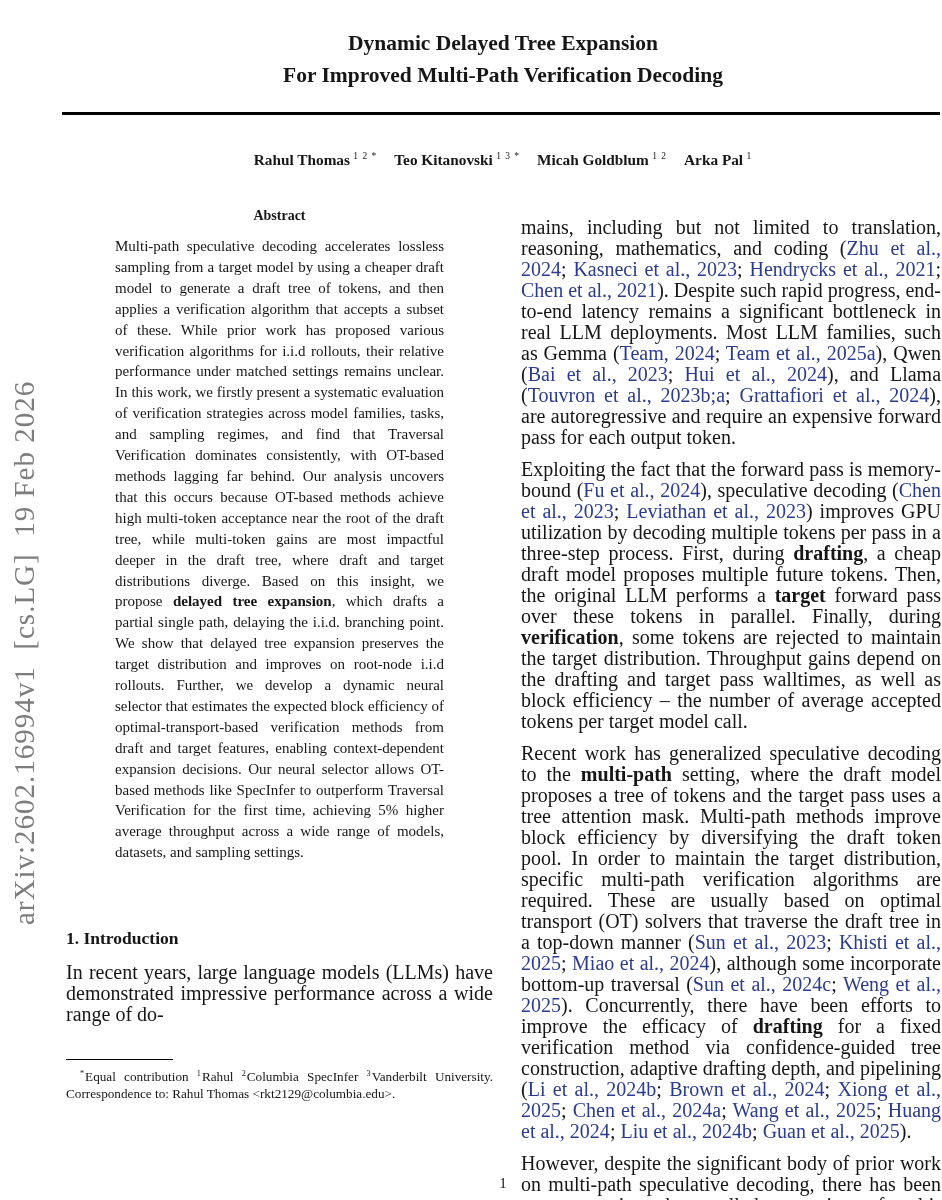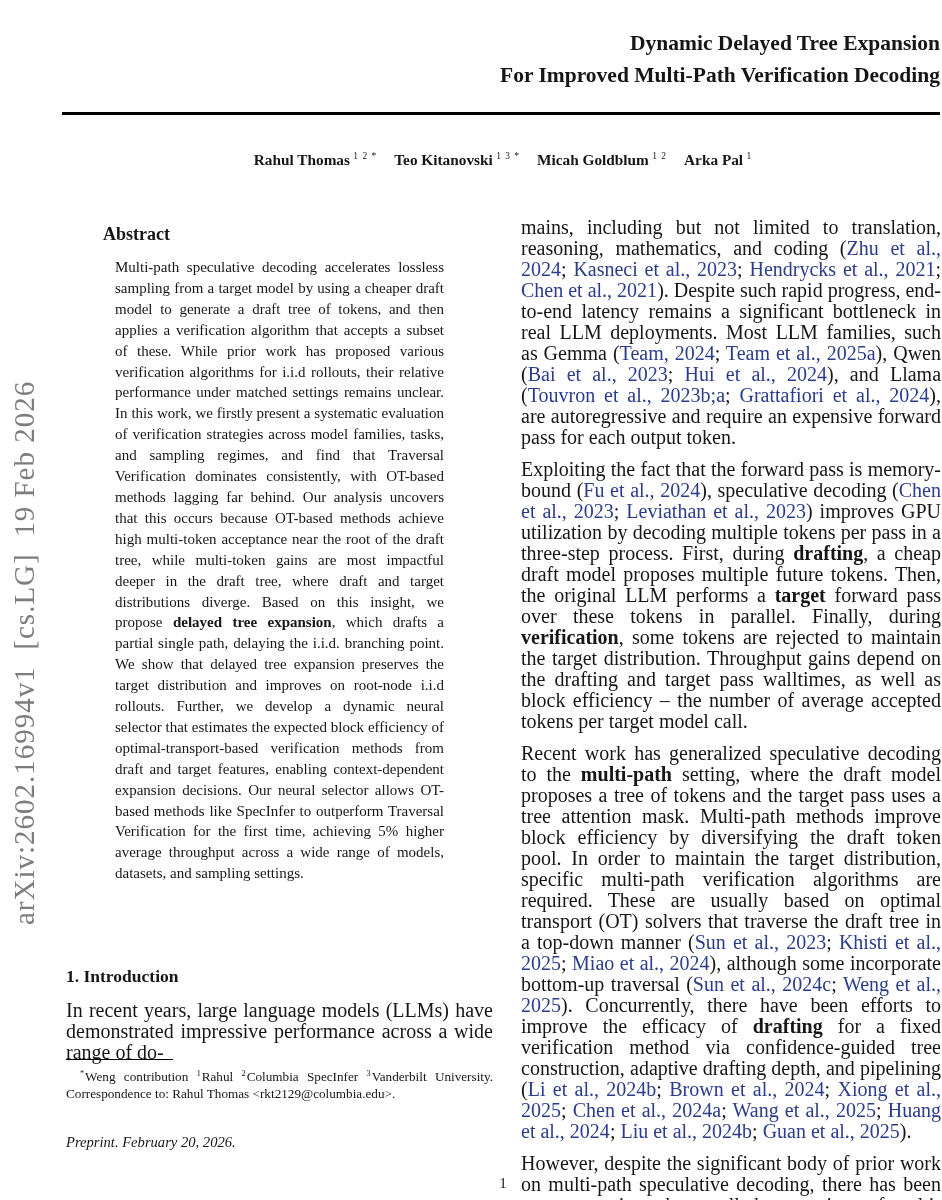--- a/index.html
+++ b/index.html
@@ -28,21 +28,20 @@
     top: 27px;
     left: 66px;
     width: 874px;
     text-align: center;
   }
   .title-line {
     font-size: 21.5px;
     font-weight: bold;
     line-height: 32px;
     margin: 0;
-    text-align: right;
   }
   .title-rule {
     position: absolute;
     top: 112px;
     left: 62px;
     width: 878px;
     height: 2.6px;
     background: var(--rule-color, #000000);
   }
   .authors {
@@ -55,35 +54,35 @@
     white-space: pre;
   }
   .col-left {
     position: absolute;
     left: 66px;
     top: 208px;
     width: 427px;
   }
   .abstract-wrap { margin: 0 37px 0 37px; }
   .abstract-heading {
-    font-size: 18px;
+    font-size: 14px;
     font-weight: bold;
-    text-align: left;
-    margin: 16px 0 11px 0;
+    text-align: center;
+    margin: 0 0 11px 0;
   }
   .abstract-body {
     font-size: 15px;
     line-height: 20.9px;
     text-align: justify;
     margin: 12px;
   }
   .intro-block {
     position: absolute;
     left: 66px;
-    top: 966px;
+    top: 928px;
     width: 427px;
   }
   .section-heading {
     font-size: 17.5px;
     font-weight: bold;
     margin: 0 0 13px 0;
   }
   .body-par {
     font-size: 20px;
     line-height: 21px;
@@ -161,24 +160,23 @@
     </div>
   </div>
 
   <div class="intro-block">
     <h3 class="section-heading">1. Introduction</h3>
     <p class="body-par">In recent years, large language models (LLMs) have demonstrated impressive performance across a wide range of do-</p>
   </div>
 
   <div class="footnote-block">
     <div class="footnote-rule"></div>
-    <p class="footnote-text"><span class="seg-sup">*</span><span>Weng contribution </span><span class="seg-sup">1</span><span>Rahul </span><span class="seg-sup">2</span><span>Columbia SpecInfer </span><span class="seg-sup">3</span><span>Vanderbilt University. Correspondence to: Rahul Thomas &lt;rkt2129@columbia.edu&gt;.</span></p>
+    <p class="footnote-text"><span class="seg-sup">*</span><span>Equal contribution </span><span class="seg-sup">1</span><span>Rahul </span><span class="seg-sup">2</span><span>Columbia SpecInfer </span><span class="seg-sup">3</span><span>Vanderbilt University. Correspondence to: Rahul Thomas &lt;rkt2129@columbia.edu&gt;.</span></p>
   </div>
 
-  <p class="preprint">Preprint. February 20, 2026.</p>
 
   <div class="col-right">
     <p class="body-par"><span>mains, including but not limited to translation, reasoning, mathematics, and coding (</span><span class="seg-cite">Zhu et al., 2024</span><span>; </span><span class="seg-cite">Kasneci et al., 2023</span><span>; </span><span class="seg-cite">Hendrycks et al., 2021</span><span>; </span><span class="seg-cite">Chen et al., 2021</span><span>). Despite such rapid progress, end-to-end latency remains a significant bottleneck in real LLM deployments. Most LLM families, such as Gemma (</span><span class="seg-cite">Team, 2024</span><span>; </span><span class="seg-cite">Team et al., 2025a</span><span>), Qwen (</span><span class="seg-cite">Bai et al., 2023</span><span>; </span><span class="seg-cite">Hui et al., 2024</span><span>), and Llama (</span><span class="seg-cite">Touvron et al., 2023b;a</span><span>; </span><span class="seg-cite">Grattafiori et al., 2024</span><span>), are autoregressive and require an expensive forward pass for each output token.</span></p>
     <p class="body-par"><span>Exploiting the fact that the forward pass is memory-bound (</span><span class="seg-cite">Fu et al., 2024</span><span>), speculative decoding (</span><span class="seg-cite">Chen et al., 2023</span><span>; </span><span class="seg-cite">Leviathan et al., 2023</span><span>) improves GPU utilization by decoding multiple tokens per pass in a three-step process. First, during </span><span class="seg-b">drafting</span><span>, a cheap draft model proposes multiple future tokens. Then, the original LLM performs a </span><span class="seg-b">target</span><span> forward pass over these tokens in parallel. Finally, during </span><span class="seg-b">verification</span><span>, some tokens are rejected to maintain the target distribution. Throughput gains depend on the drafting and target pass walltimes, as well as block efficiency – the number of average accepted tokens per target model call.</span></p>
     <p class="body-par"><span>Recent work has generalized speculative decoding to the </span><span class="seg-b">multi-path</span><span> setting, where the draft model proposes a tree of tokens and the target pass uses a tree attention mask. Multi-path methods improve block efficiency by diversifying the draft token pool. In order to maintain the target distribution, specific multi-path verification algorithms are required. These are usually based on optimal transport (OT) solvers that traverse the draft tree in a top-down manner (</span><span class="seg-cite">Sun et al., 2023</span><span>; </span><span class="seg-cite">Khisti et al., 2025</span><span>; </span><span class="seg-cite">Miao et al., 2024</span><span>), although some incorporate bottom-up traversal (</span><span class="seg-cite">Sun et al., 2024c</span><span>; </span><span class="seg-cite">Weng et al., 2025</span><span>). Concurrently, there have been efforts to improve the efficacy of </span><span class="seg-b">drafting</span><span> for a fixed verification method via confidence-guided tree construction, adaptive drafting depth, and pipelining (</span><span class="seg-cite">Li et al., 2024b</span><span>; </span><span class="seg-cite">Brown et al., 2024</span><span>; </span><span class="seg-cite">Xiong et al., 2025</span><span>; </span><span class="seg-cite">Chen et al., 2024a</span><span>; </span><span class="seg-cite">Wang et al., 2025</span><span>; </span><span class="seg-cite">Huang et al., 2024</span><span>; </span><span class="seg-cite">Liu et al., 2024b</span><span>; </span><span class="seg-cite">Guan et al., 2025</span><span>).</span></p>
     <p class="body-par"><span>However, despite the significant body of prior work on multi-path speculative decoding, there has been no systematic and controlled comparison of multi-path verification methods. Most papers introducing new algorithms test against only a handful of relevant baselines, or compare only to single-path drafts. Moreover, prior works which introduce new tree</span></p>
   </div>
 
   <div class="page-number">1</div>
 

